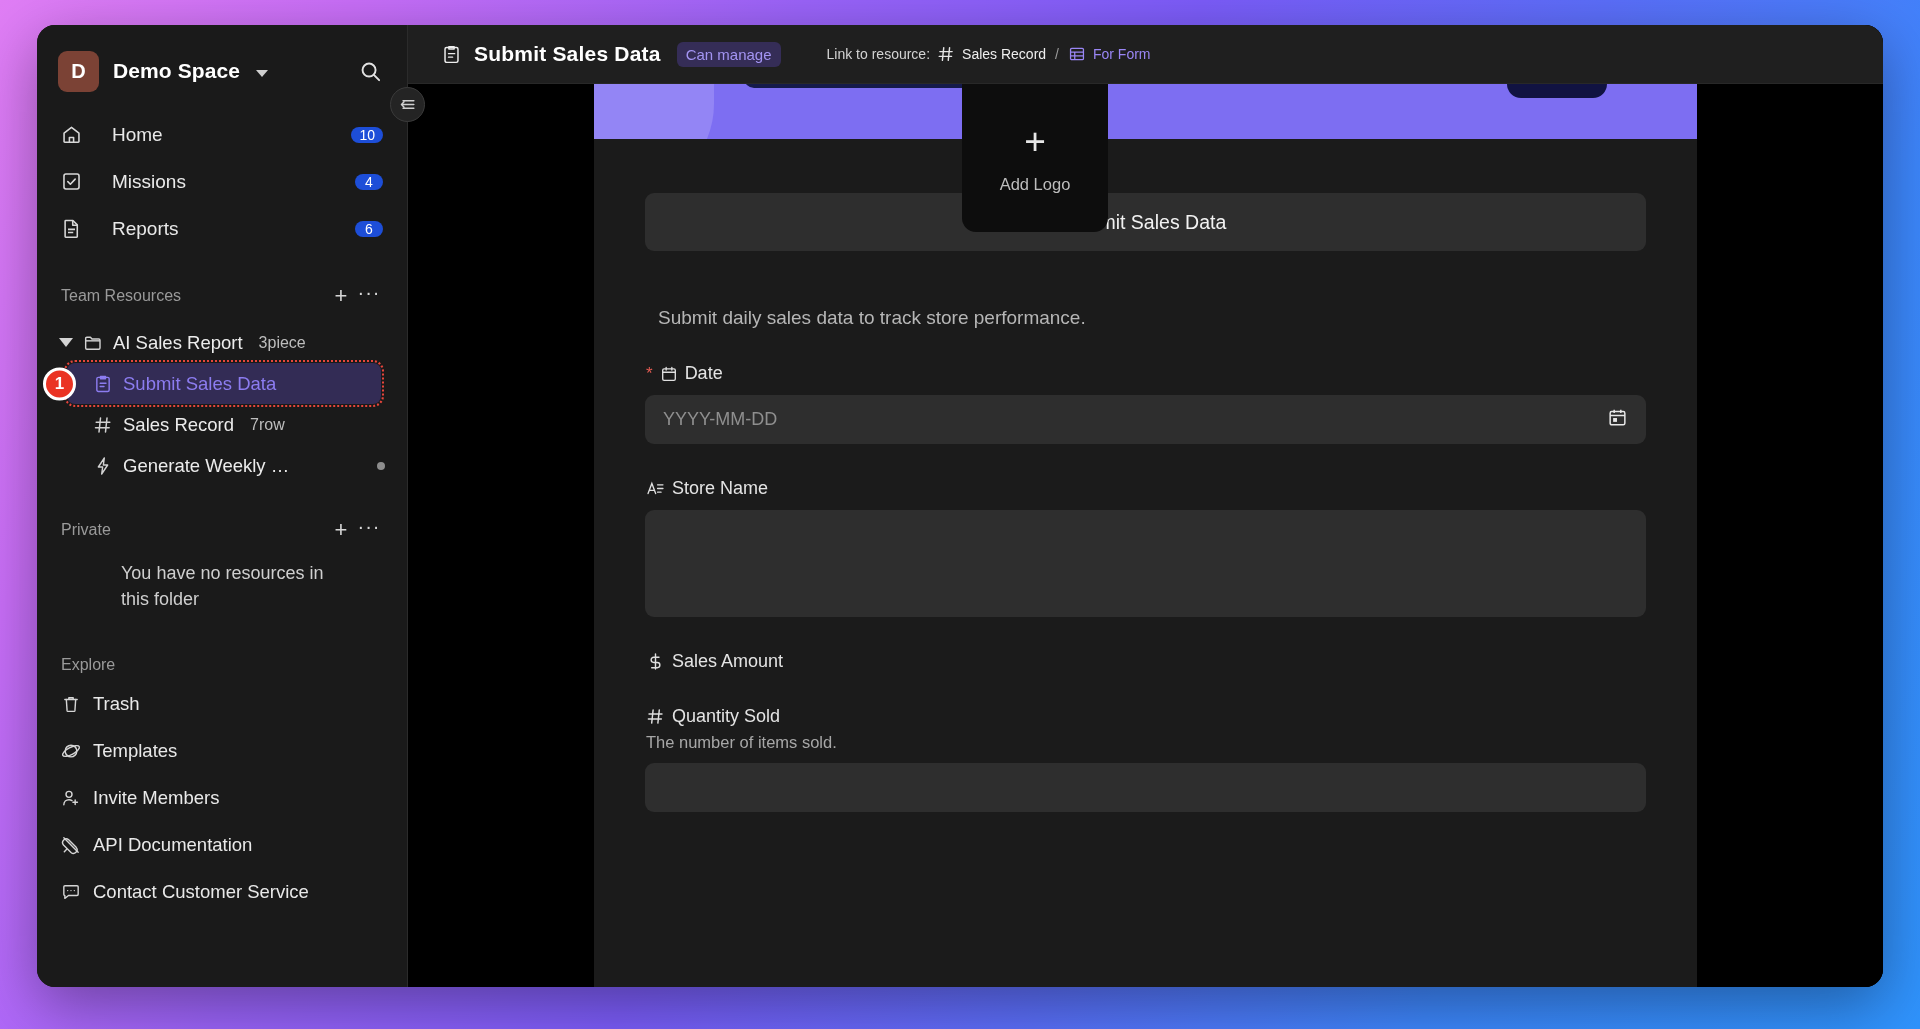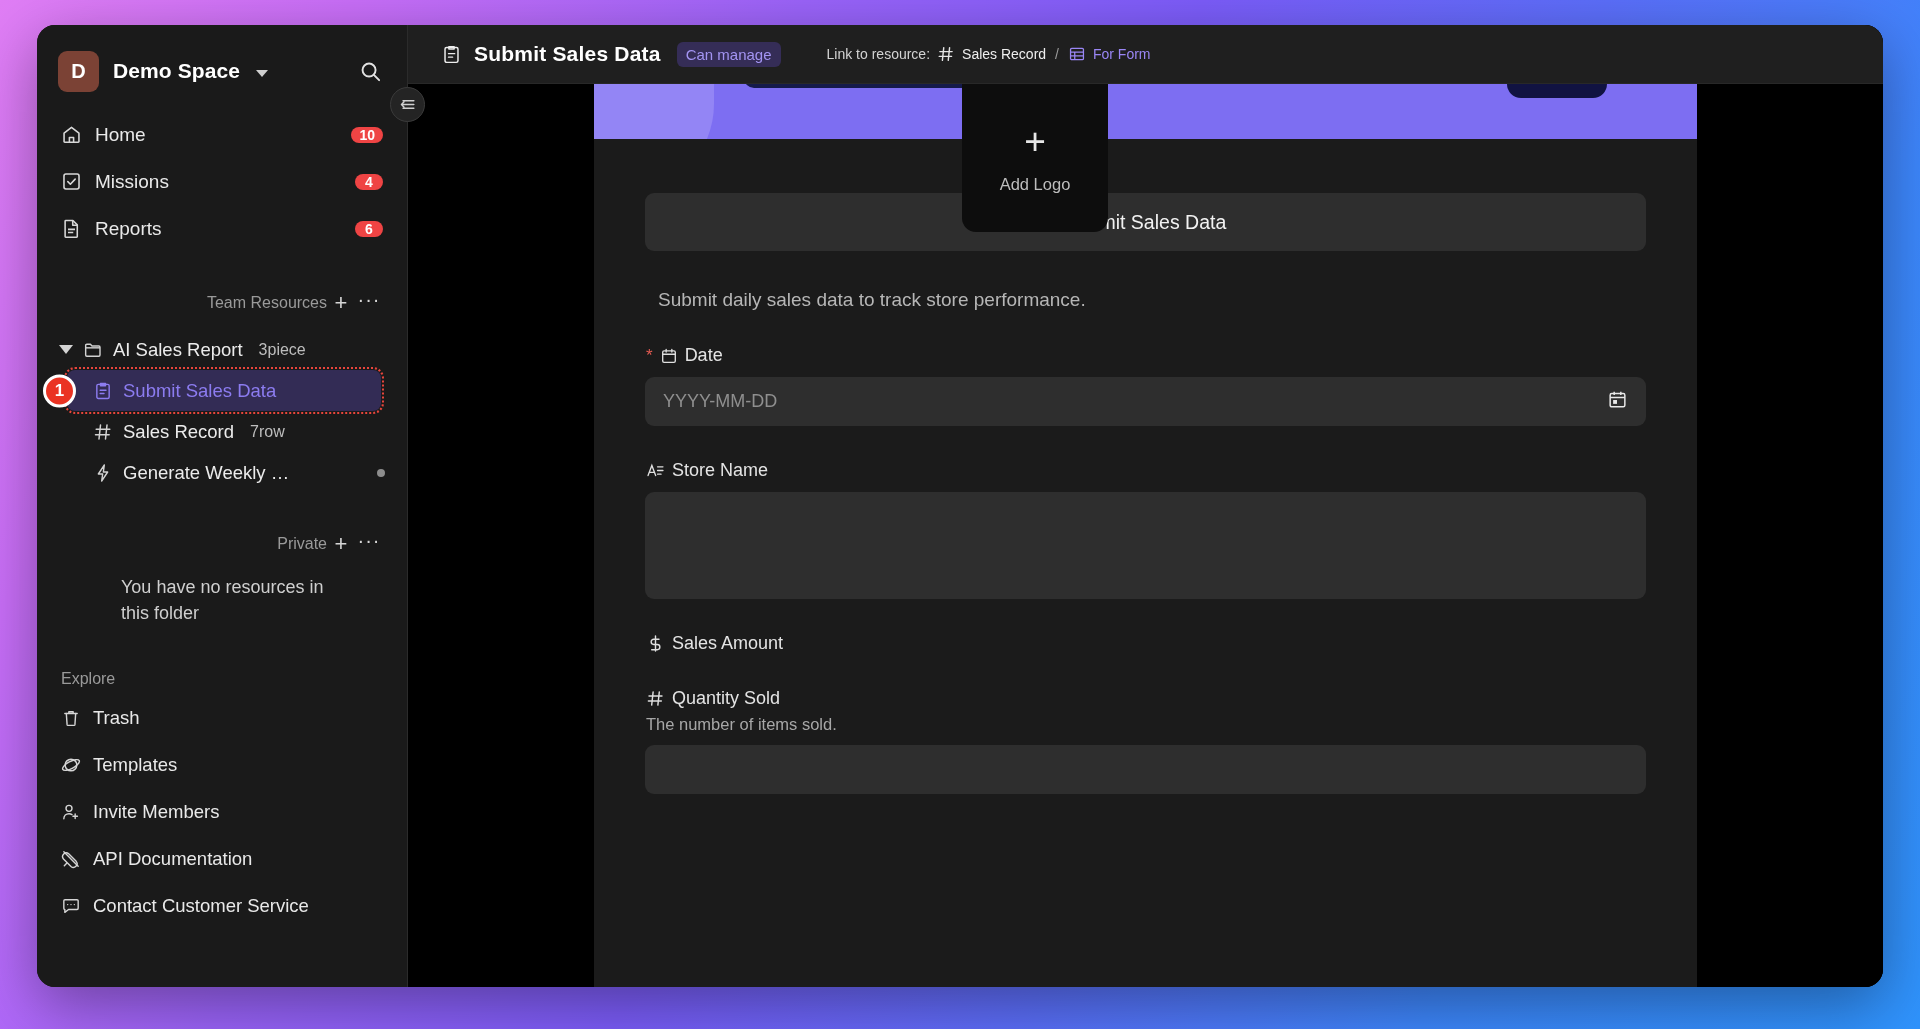--- a/index.html
+++ b/index.html
@@ -83,51 +83,50 @@
     margin-left: auto;
     width: 26px; height: 26px;
     display: flex; align-items: center; justify-content: center;
     cursor: pointer;
   }
 
   .nav-list { margin-top: 14px; }
   .nav-item {
     display: flex;
     align-items: center;
-    gap: 13px;
+    gap: 30px;
     height: 47px;
     padding: 0 24px 0 24px;
     color: #e9e9e9;
     font-size: 19px;
     cursor: pointer;
   }
   .nav-item .nav-label { flex: 1; }
   .badge {
-    background: #ef4444;
+    background: #1d4ed8;
     color: #fff;
     font-size: 14px;
-    font-weight: 700;
+    font-weight: 400;
     min-width: 28px;
     height: 16px;
     border-radius: 13px;
     display: flex;
     align-items: center;
     justify-content: center;
     padding: 0 8px;
   }
 
   .section-head {
     display: flex;
     align-items: center;
     padding: 0 24px;
     height: 40px;
-    margin-top: 31px;
+    margin-top: 24px;
     color: #9a9a9a;
     font-size: 16px;
-    text-align: right;
   }
   .section-head .sh-title { flex: 1; }
   .sh-btn {
     width: 28px; height: 28px;
     display: flex; align-items: center; justify-content: center;
     color: #d6d6d6;
     font-size: 22px;
     cursor: pointer;
     line-height: 1;
   }
@@ -367,21 +366,21 @@
     display: flex;
     align-items: center;
     justify-content: center;
     color: #f2f2f2;
     font-size: 19.5px;
     cursor: text;
   }
   .form-desc {
     color: #b6b6b6;
     font-size: 19px;
-    margin-top: 38px;
+    margin-top: 56px;
     margin-left: 13px;
   }
 
   .field { margin-top: 34px; }
   .field-label {
     display: flex;
     align-items: center;
     gap: 7px;
     color: #e4e4e4;
     font-size: 18px;

